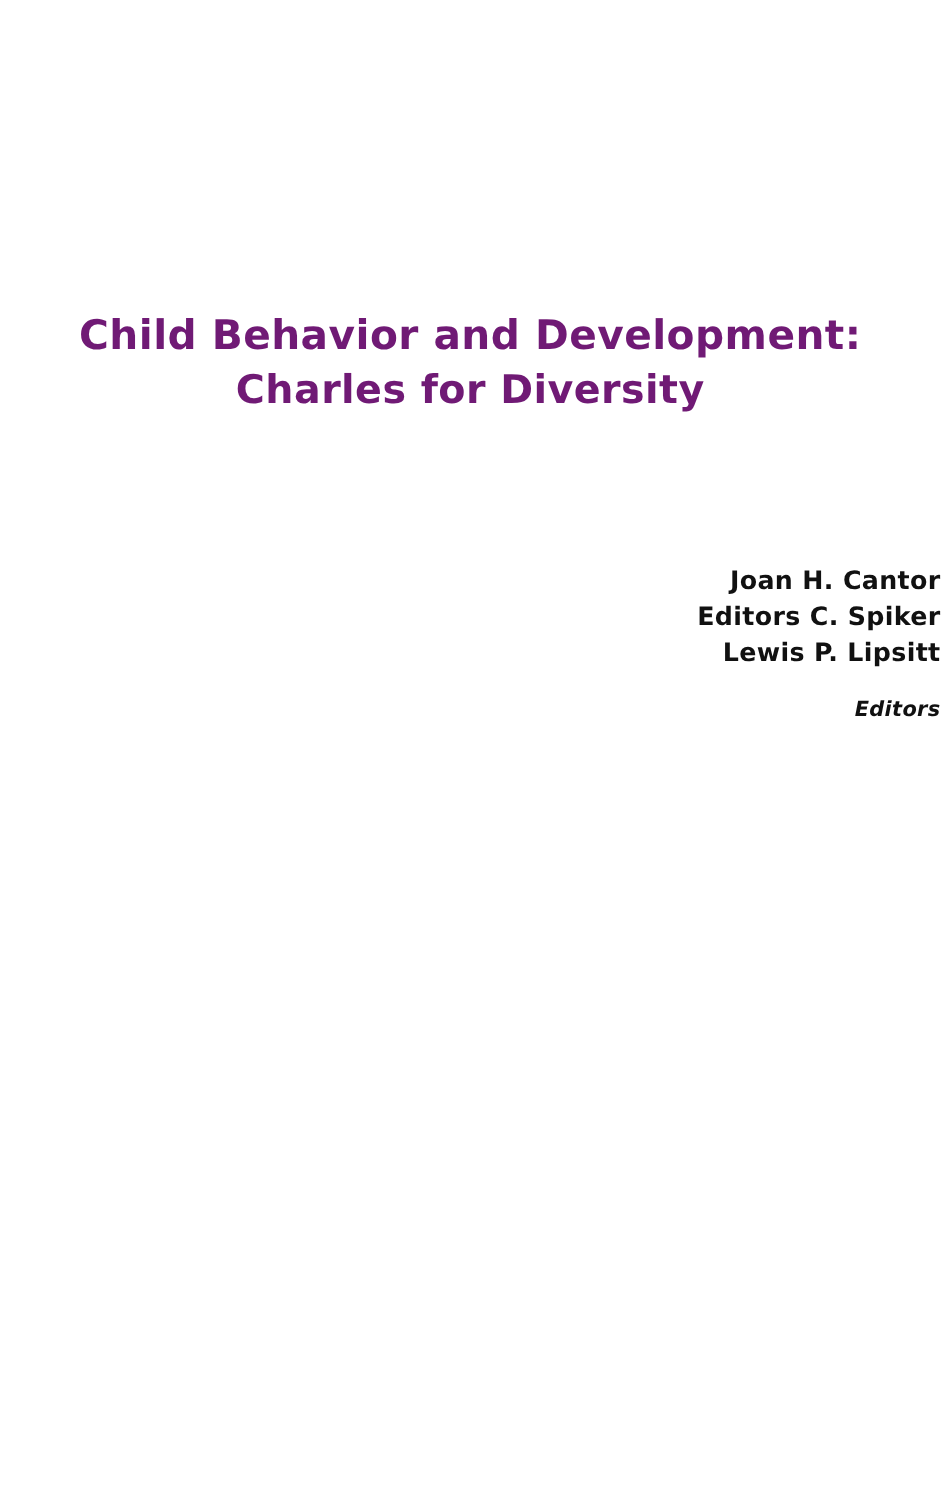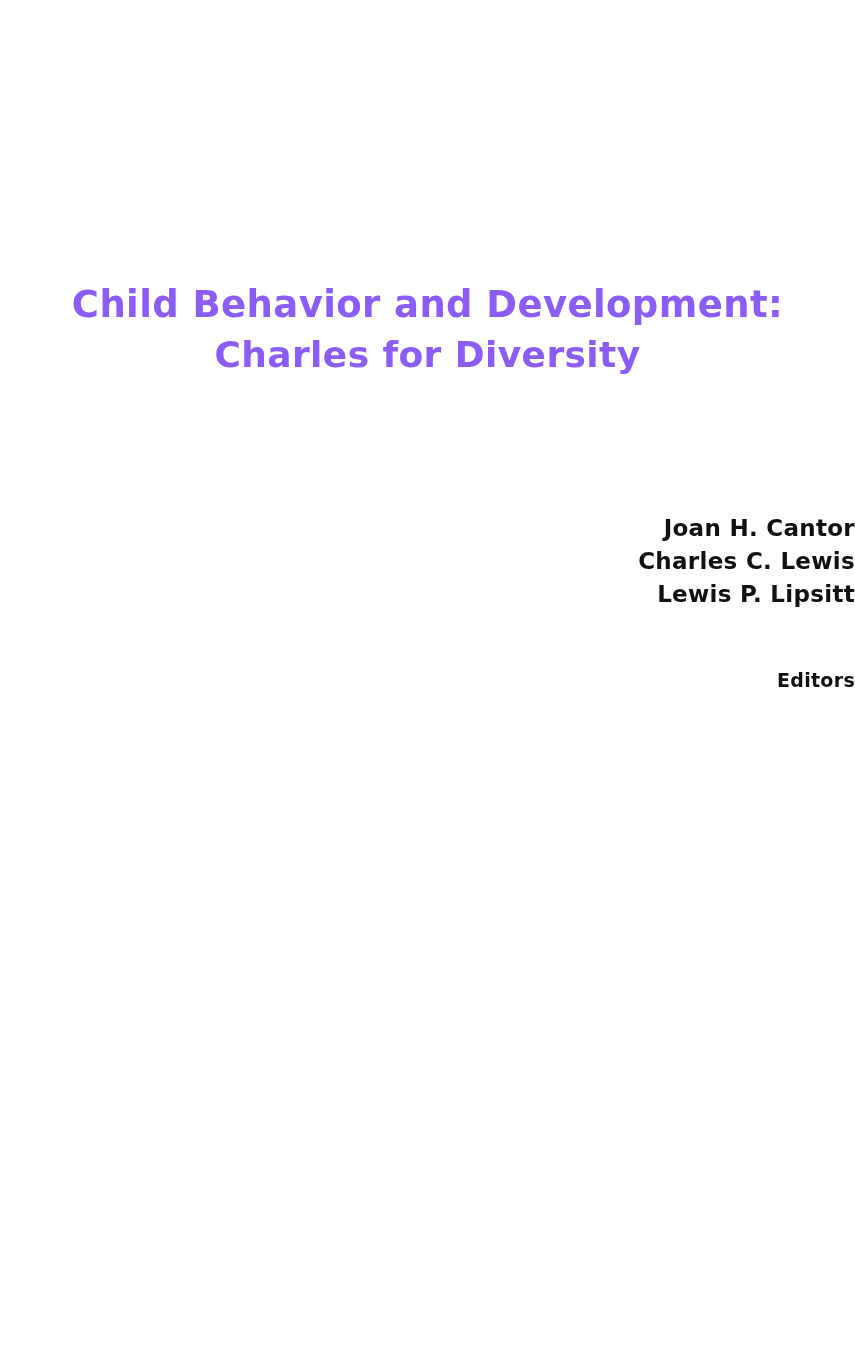--- a/index.html
+++ b/index.html
@@ -27,21 +27,21 @@
     left: 0;
     width: 855px;
     text-align: center;
   }
   .title-line {
     font-family: "DejaVu Sans", sans-serif;
     font-weight: bold;
     font-size: 37px;
     line-height: 50px;
     letter-spacing: 0.4px;
-    color: #8b5cf6;
+    color: #701a75;
     white-space: nowrap;
   }
   .title-line-2 {
     font-size: 36px;
   }
   .editors-block {
     position: absolute;
     top: 512px;
     left: 0;
     width: 855px;
@@ -50,39 +50,40 @@
   .editor-name {
     font-family: "DejaVu Sans", sans-serif;
     font-weight: bold;
     font-size: 23px;
     line-height: 33px;
     letter-spacing: 0.3px;
     color: #111111;
     white-space: nowrap;
   }
   .editors-role {
-    margin-top: 57px;
+    margin-top: 22px;
     font-family: "DejaVu Sans", sans-serif;
     font-weight: bold;
     font-size: 19px;
     line-height: 24px;
     letter-spacing: 0.3px;
     color: #111111;
+    font-style: italic;
   }
 </style>
 </head>
 <body>
 
 <div class="page">
 
   <div class="title-block">
     <div class="title-line title-line-1">Child Behavior and Development:</div>
     <div class="title-line title-line-2">Charles for Diversity</div>
   </div>
 
   <div class="editors-block">
     <div class="editor-name">Joan H. Cantor</div>
-    <div class="editor-name">Charles C. Lewis</div>
+    <div class="editor-name">Editors C. Spiker</div>
     <div class="editor-name">Lewis P. Lipsitt</div>
     <div class="editors-role">Editors</div>
   </div>
 
 </div>
 
 </body></html>

